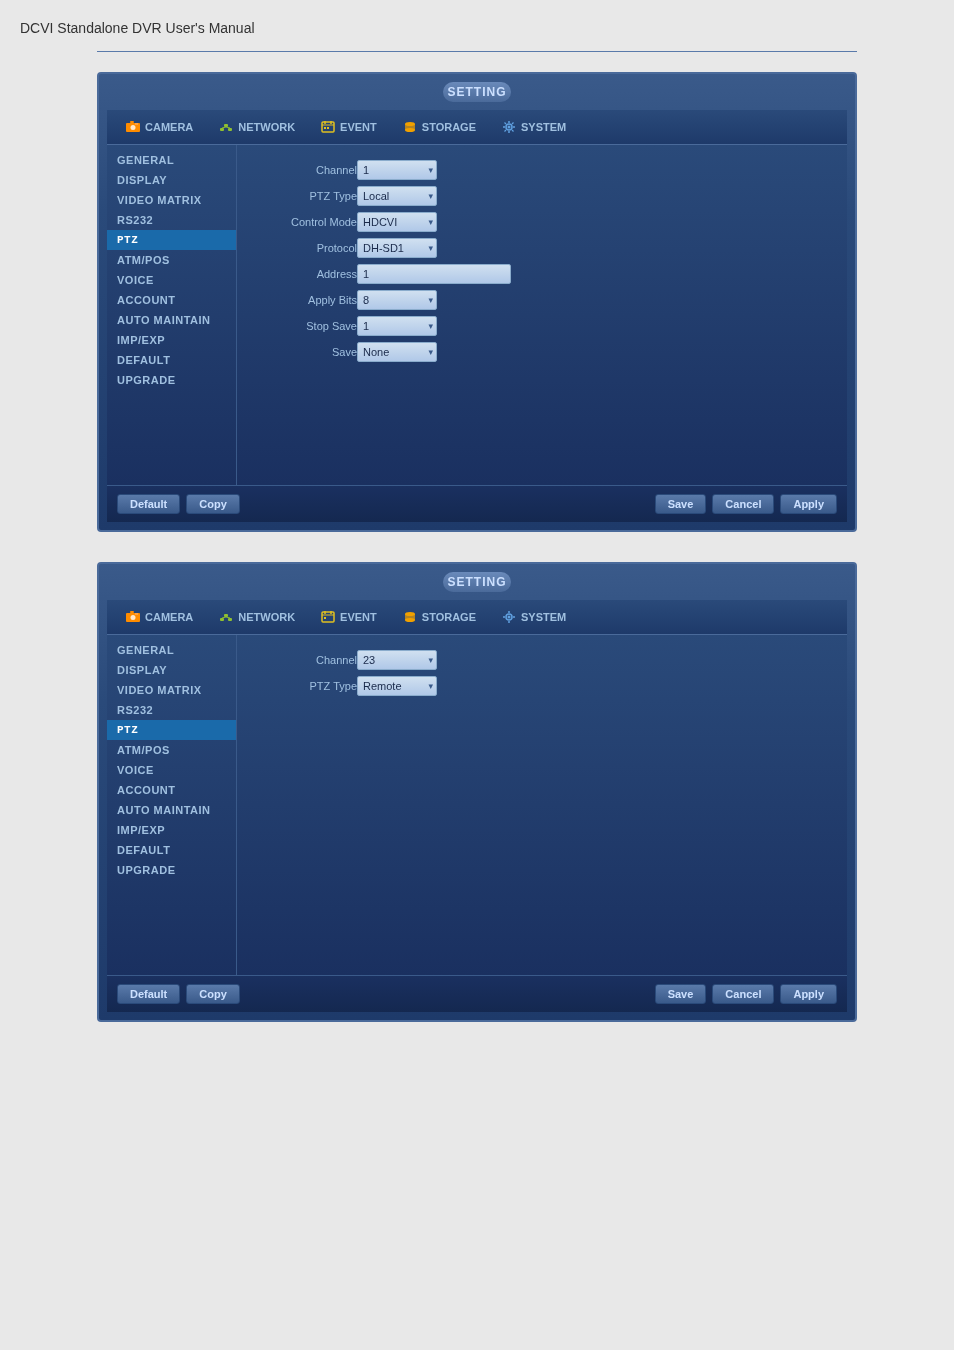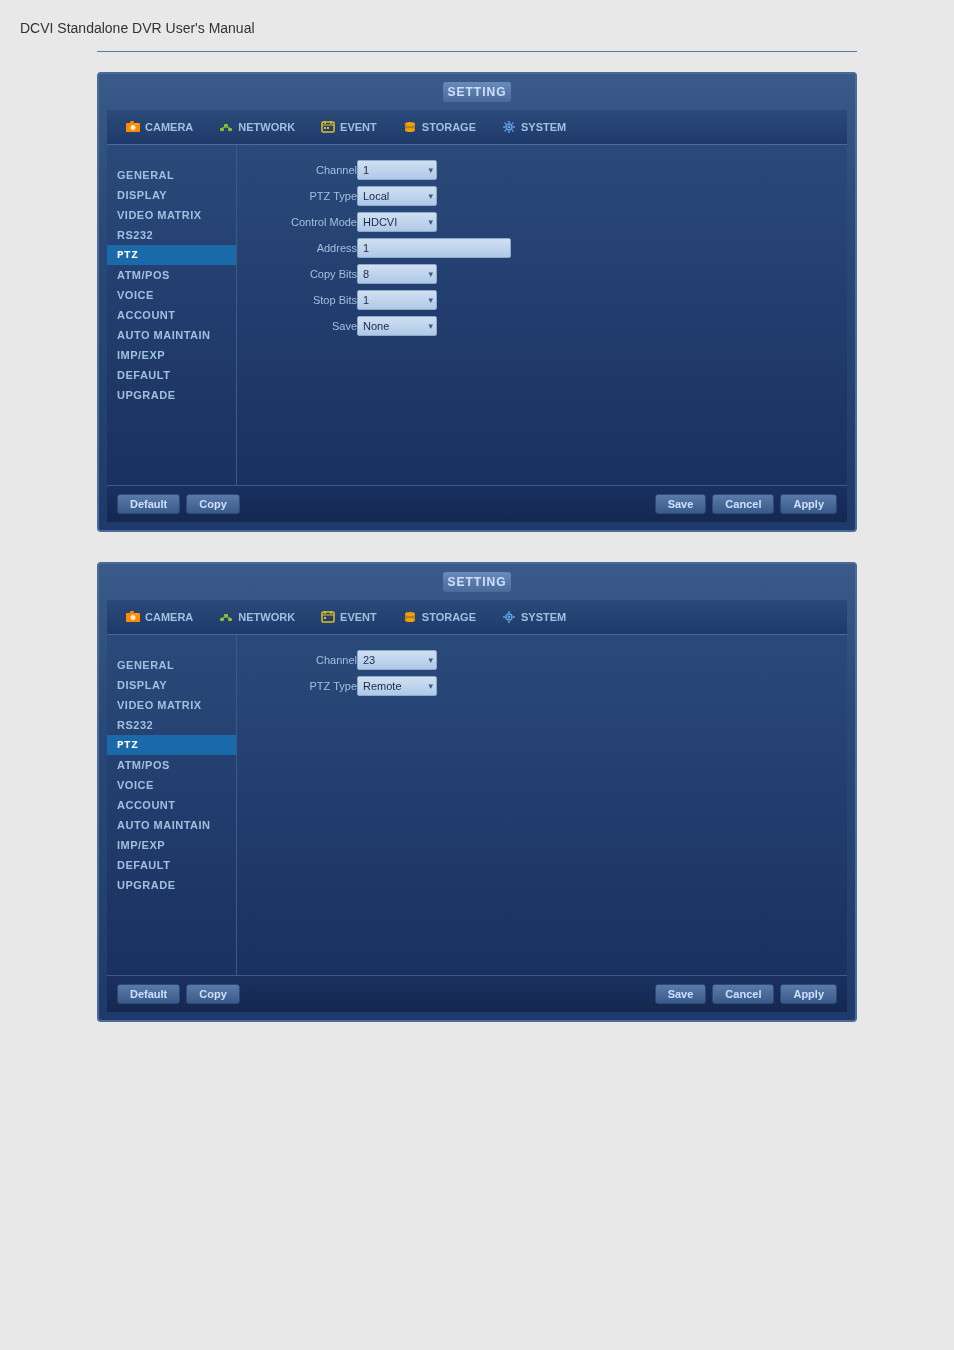--- a/index.html
+++ b/index.html
@@ -34,21 +34,21 @@
       text-align: center;
       margin-bottom: 8px;
     }
 
     .setting-title {
       background: linear-gradient(180deg, #6a8aba 0%, #4a6a9a 100%);
       color: #cce0ff;
       font-size: 12px;
       font-weight: bold;
       padding: 3px 4px;
-      border-radius: 3px;
+      border-radius: 10px;
       display: inline-block;
       letter-spacing: 1px;
     }
 
     .tab-bar {
       display: flex;
       align-items: center;
       background: linear-gradient(180deg, #2a4a7a 0%, #1e3a6a 100%);
       padding: 5px 8px;
       gap: 5px;
@@ -77,21 +77,21 @@
     }
 
     .content-area {
       display: flex;
       background: linear-gradient(180deg, #2a4a7a 0%, #1a3060 100%);
       min-height: 340px;
     }
 
     .sidebar {
       width: 130px;
-      padding: 20px 0;
+      padding: 5px 0;
       border-right: 1px solid #3a5a8a;
       flex-shrink: 0;
     }
 
     .sidebar-item {
       padding: 4px 10px;
       color: #a0c0e0;
       font-size: 11px;
       font-weight: bold;
       cursor: pointer;
@@ -339,38 +339,46 @@
 
       <div class="form-row">
         <span class="form-label">Control Mode</span>
         <div class="select-wrapper">
           <select class="form-select">
             <option>HDCVI</option><option>RS485</option>
           </select>
         </div>
       </div>
 
+      <div class="form-row">
+        <span class="form-label">Protocol</span>
+        <div class="select-wrapper">
+          <select class="form-select">
+            <option>DH-SD1</option><option>PELCO-P</option>
+          </select>
+        </div>
+      </div>
 
       <div class="form-row">
         <span class="form-label">Address</span>
         <input type="text" class="form-input" value="1" style="">
       </div>
 
 
       <div class="form-row">
-        <span class="form-label">Copy Bits</span>
+        <span class="form-label">Apply Bits</span>
         <div class="select-wrapper">
           <select class="form-select">
             <option>8</option><option>7</option>
           </select>
         </div>
       </div>
 
       <div class="form-row">
-        <span class="form-label">Stop Bits</span>
+        <span class="form-label">Stop Save</span>
         <div class="select-wrapper">
           <select class="form-select">
             <option>1</option><option>2</option>
           </select>
         </div>
       </div>
 
       <div class="form-row">
         <span class="form-label">Save</span>
         <div class="select-wrapper">

